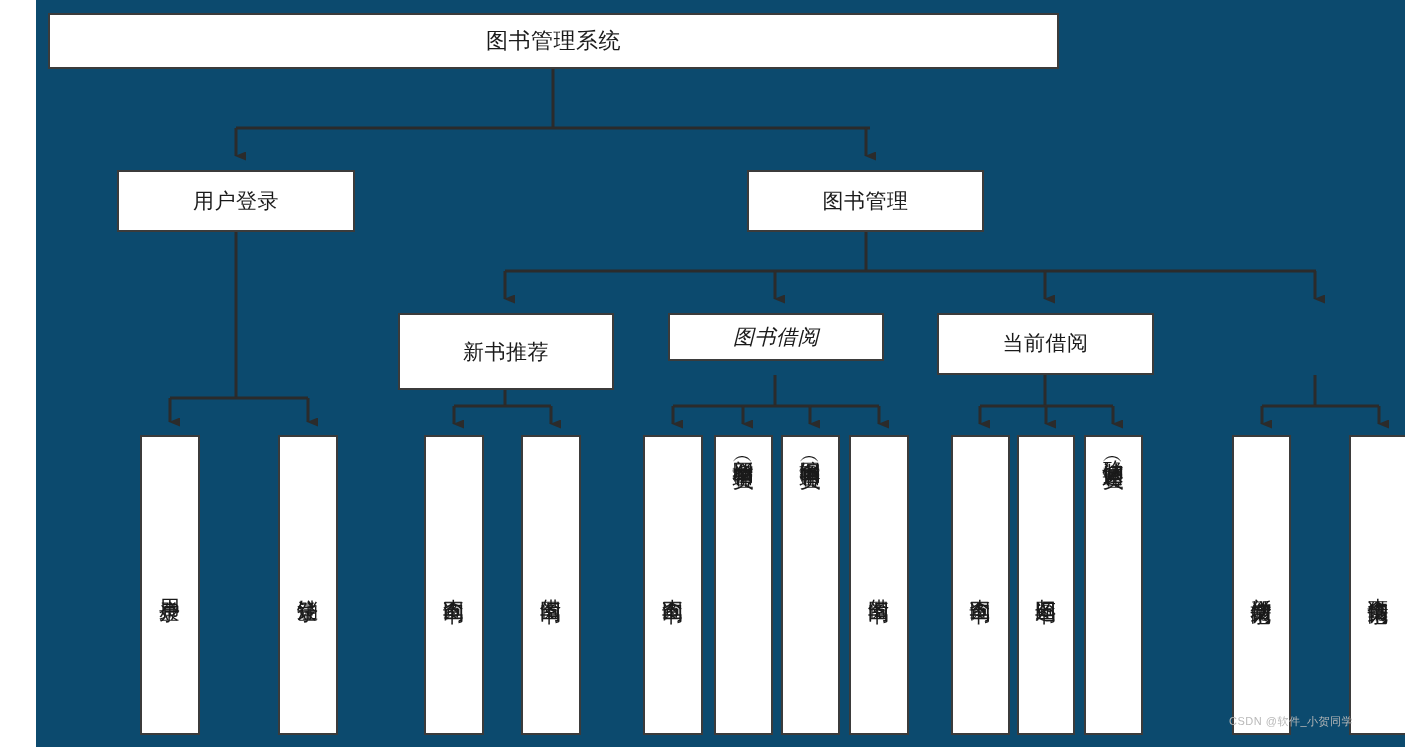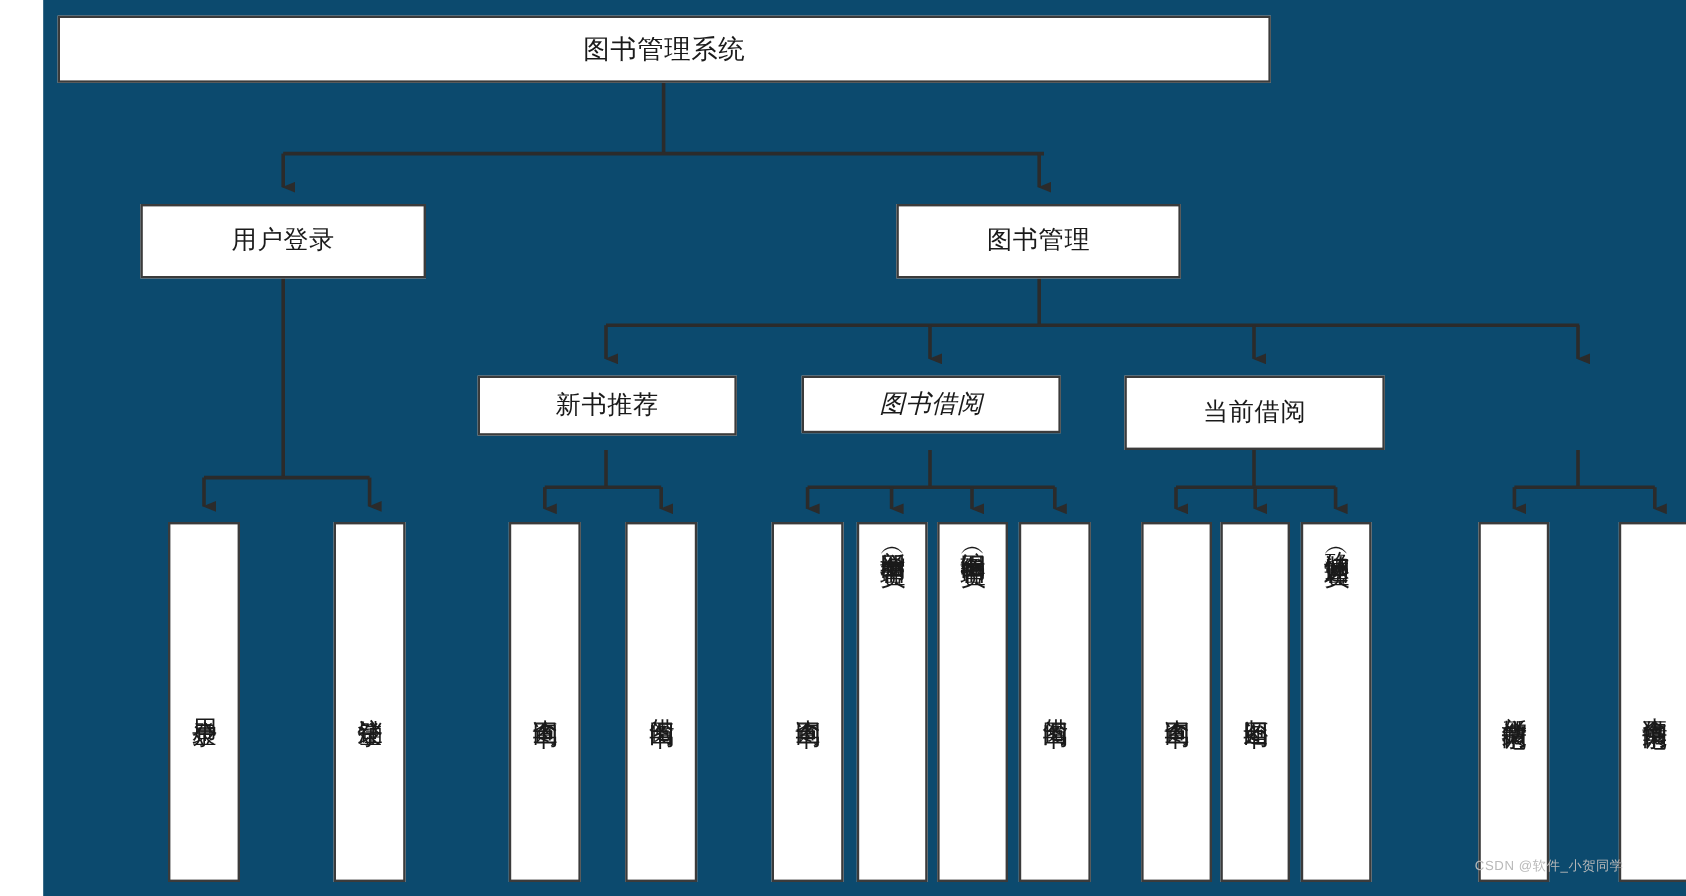--- a/index.html
+++ b/index.html
@@ -135,21 +135,21 @@
     <span class="node-label">图书管理系统</span>
   </div>
 
   <div class="node horizontal" style="left:81px; top:170px; width:238px; height:62px;">
     <span class="node-label">用户登录</span>
   </div>
   <div class="node horizontal" style="left:711px; top:170px; width:237px; height:62px;">
     <span class="node-label">图书管理</span>
   </div>
 
-  <div class="node horizontal" style="left:362px; top:313px; width:216px; height:50px;">
+  <div class="node horizontal" style="left:362px; top:313px; width:216px; height:77px;">
     <span class="node-label">新书推荐</span>
   </div>
   <div class="node horizontal" style="left:632px; top:313px; width:216px; height:48px;font-style:italic;">
     <span class="node-label">图书借阅</span>
   </div>
   <div class="node horizontal" style="left:901px; top:313px; width:217px; height:62px;font-family:Liberation Serif, serif;">
     <span class="node-label">当前借阅</span>
   </div>
 
   <div class="node vertical centered" style="left:104px; top:435px; width:60px; height:300px;">

